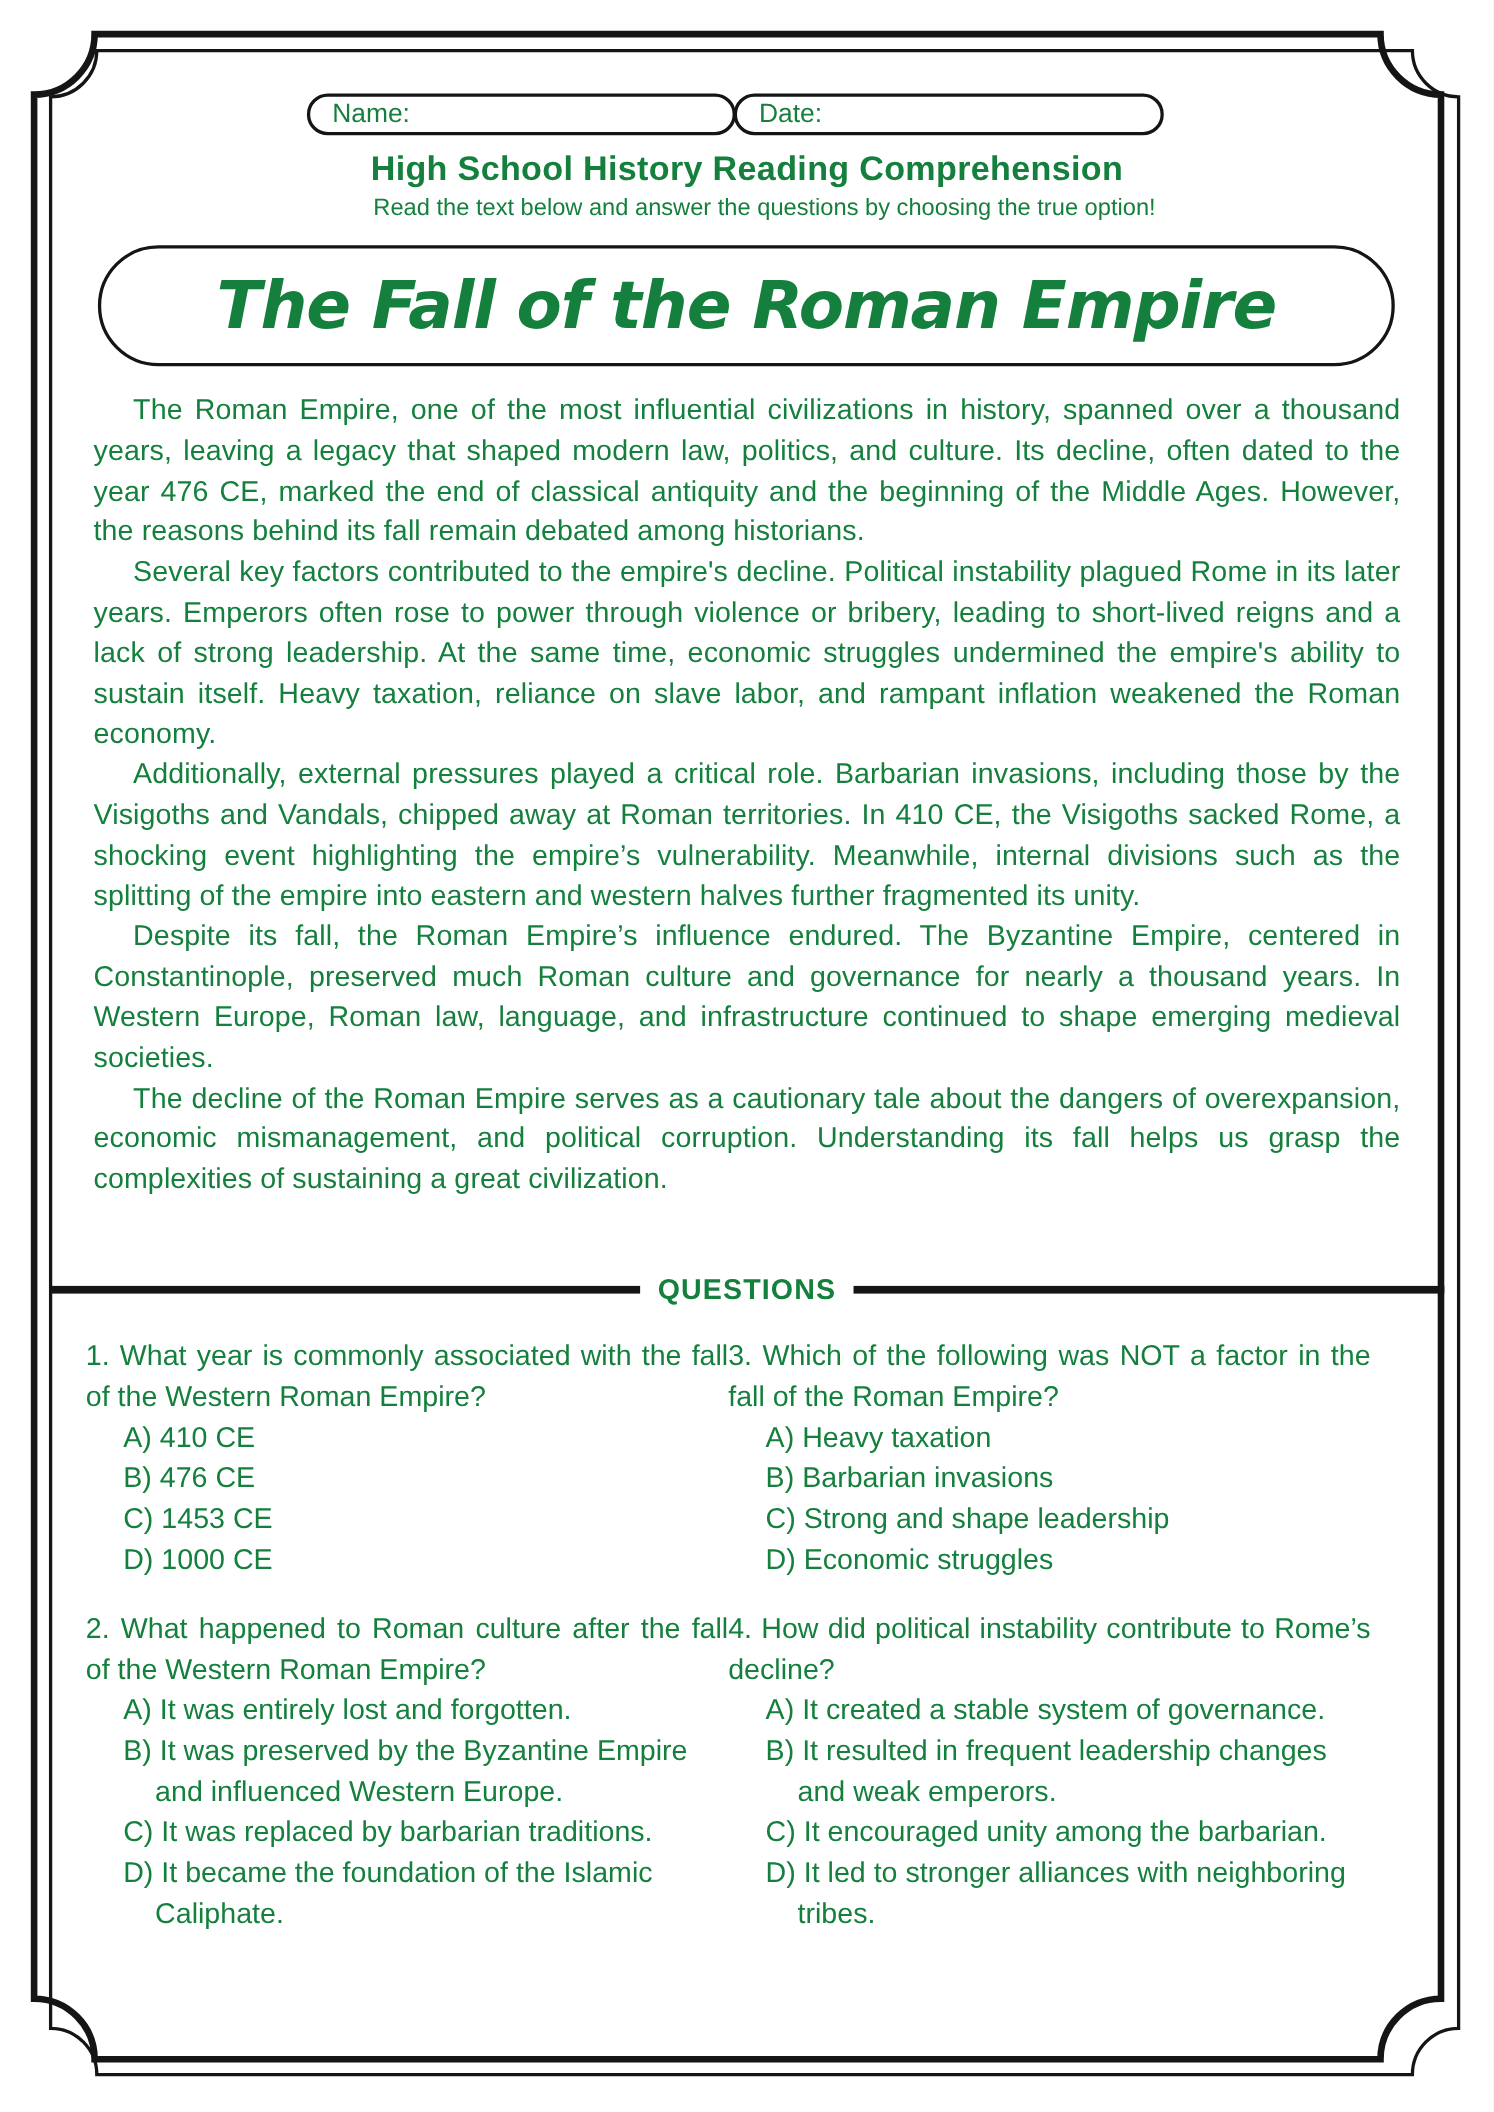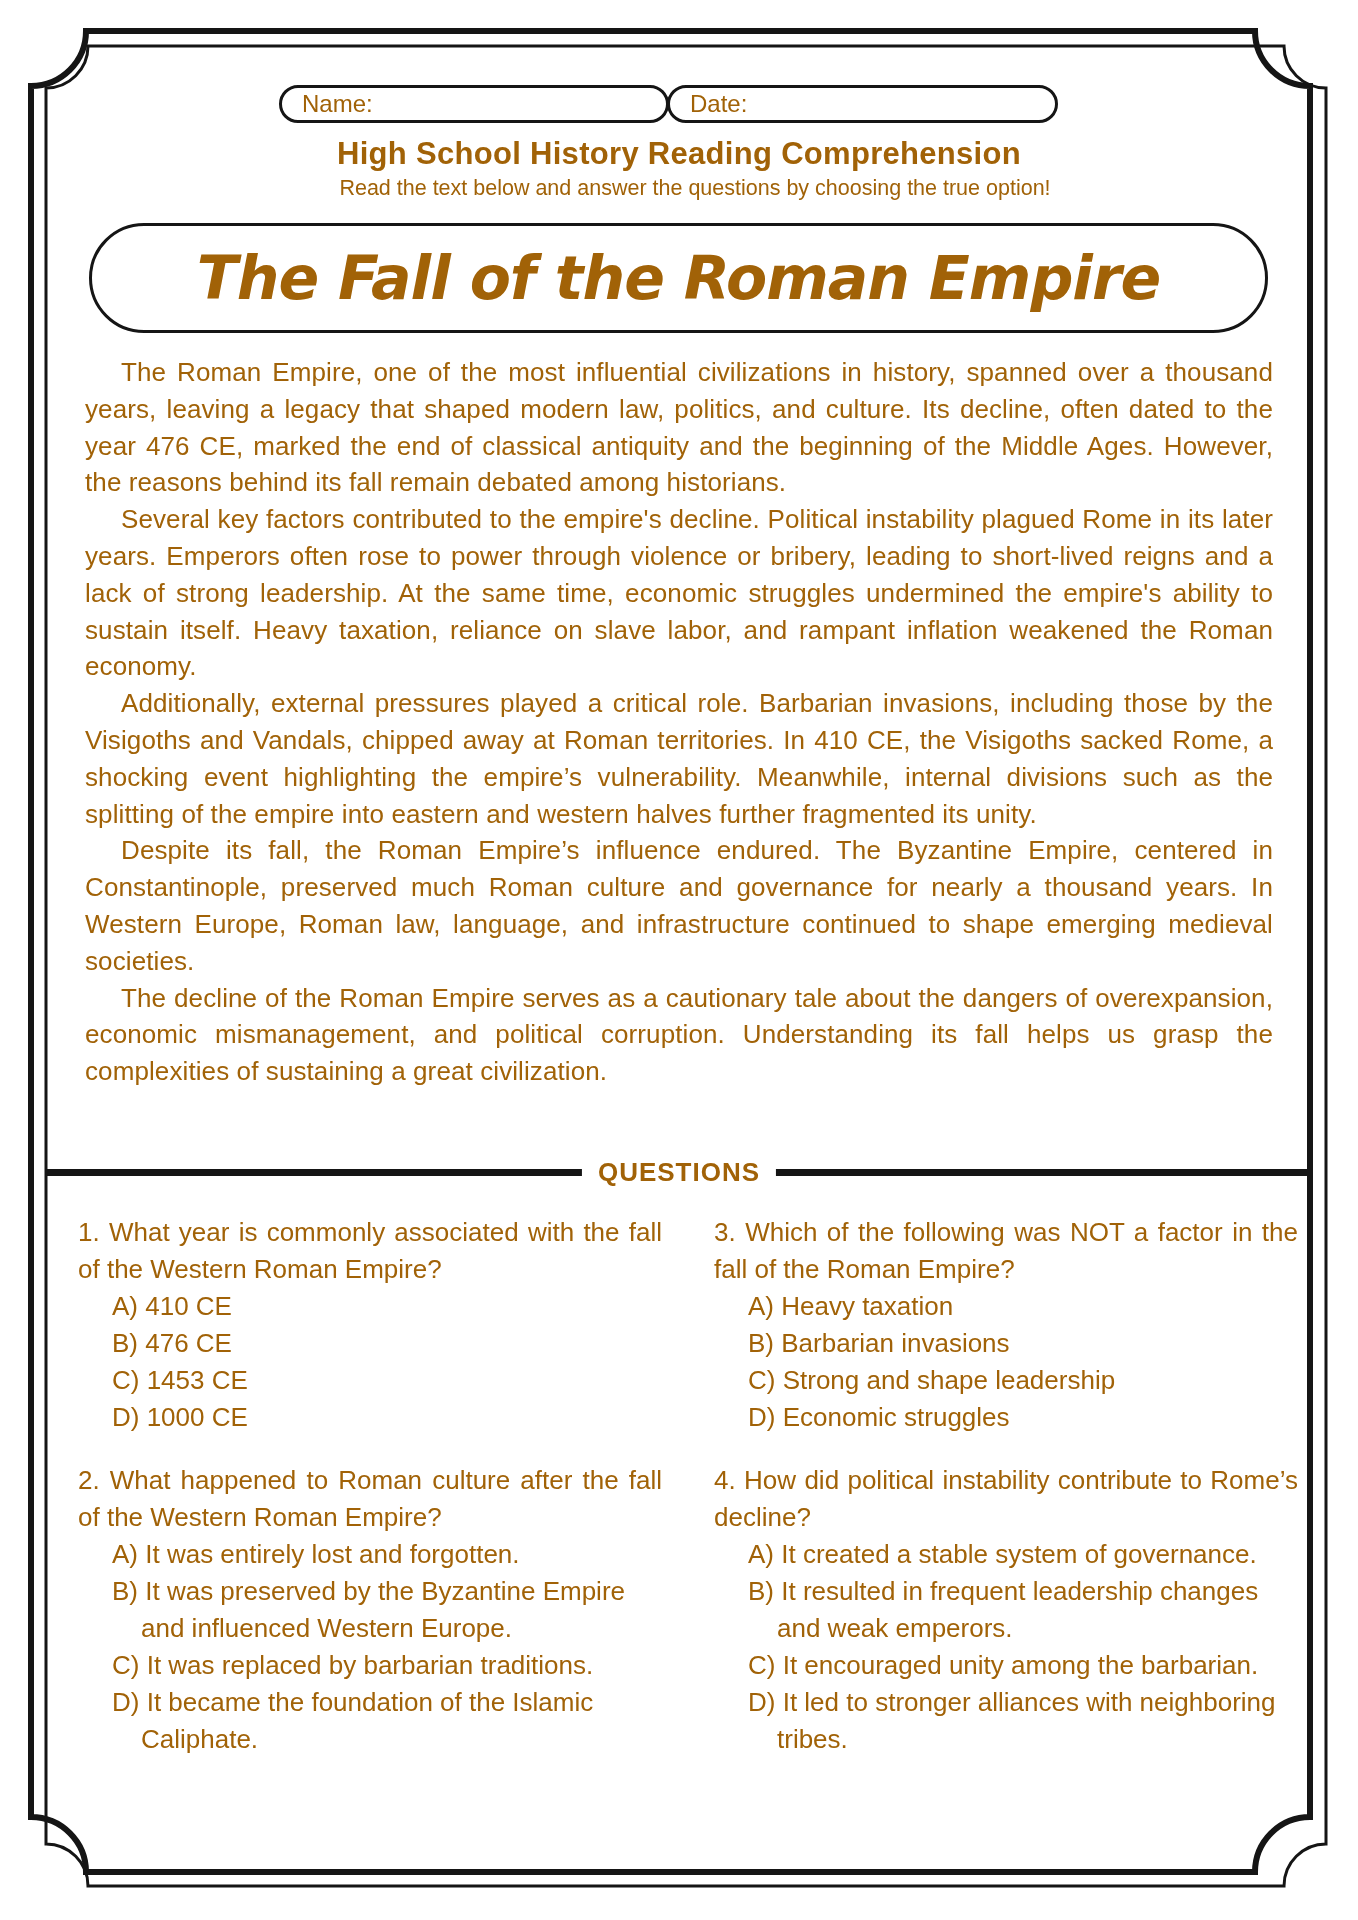--- a/index.html
+++ b/index.html
@@ -1,21 +1,21 @@
 <!DOCTYPE html>
 <html><head>
 <meta charset="utf-8">
 <style>
   html,body{margin:0;padding:0;background:#e8e8e8;}
   .page{
     position:relative;
     width:1358px;height:1920px;
     background:#ffffff;
     font-family:"Liberation Sans", sans-serif;
-    color:#a16207;
+    color:#15803d;
     overflow:hidden;
     margin:0 auto;
   }
   .frame{position:absolute;left:0;top:0;width:1358px;height:1920px;}
 
   
   .pill{
     position:absolute;top:85px;height:38px;
     border:3px solid #151515;border-radius:22px;
     box-sizing:border-box;
@@ -65,21 +65,21 @@
   .divider-label{
     position:absolute;left:50%;top:1156px;transform:translateX(-50%);
     background:#ffffff;
     padding:0 16px;
     font-size:26px;font-weight:bold;letter-spacing:1px;
     line-height:32px;
   }
 
   .questions{
     position:absolute;left:78px;top:1214px;width:1220px;
-    display:flex;gap:52px;
+    display:flex;
     font-size:26px;line-height:37px;
   }
   .qcol{width:584px;}
   .question{margin-bottom:26px;}
   .qtext{text-align:justify;}
   .opt{
     padding-left:63px;
     text-indent:-29px;
   }
 </style>

